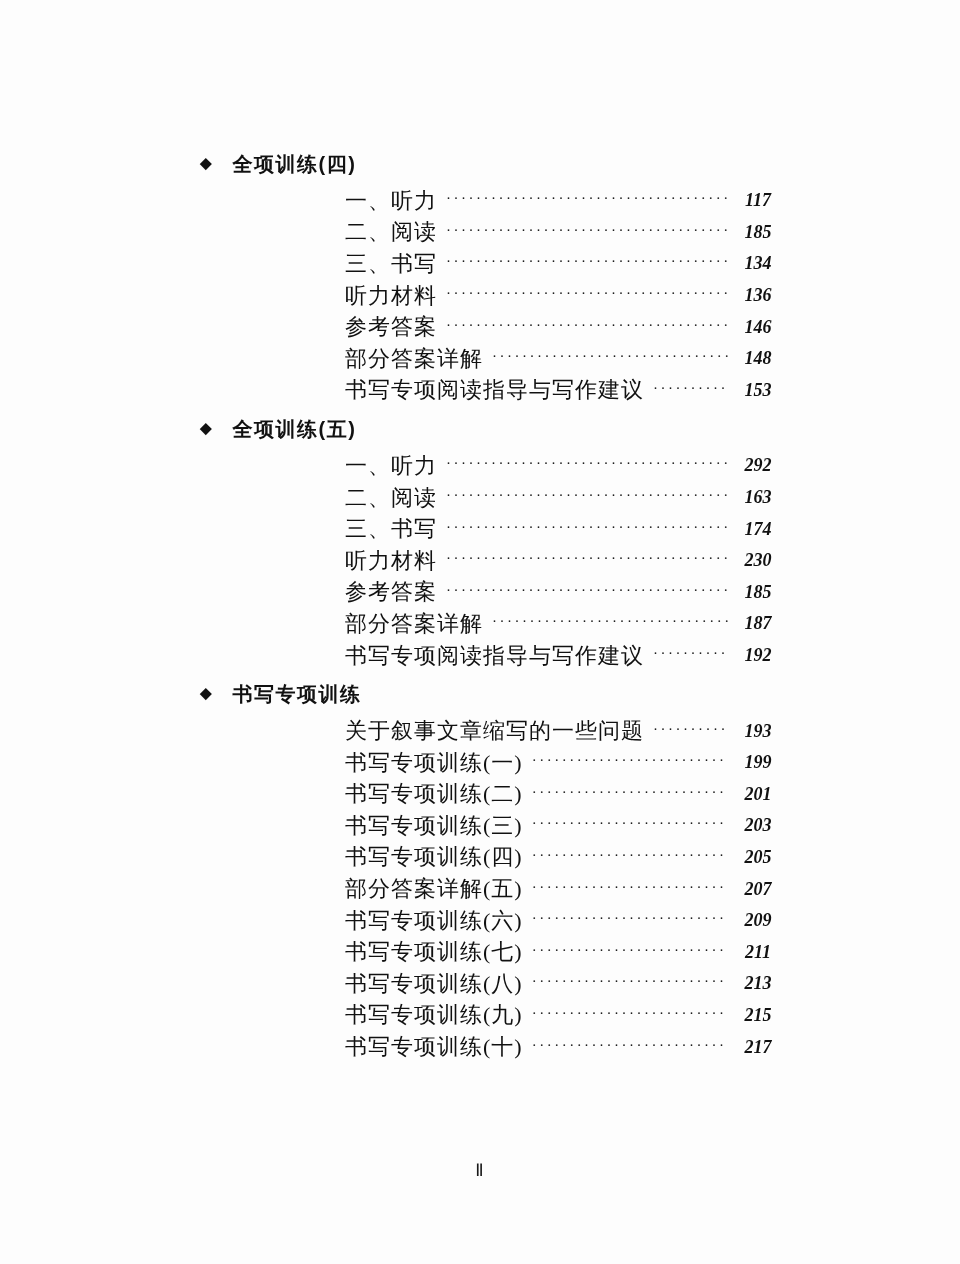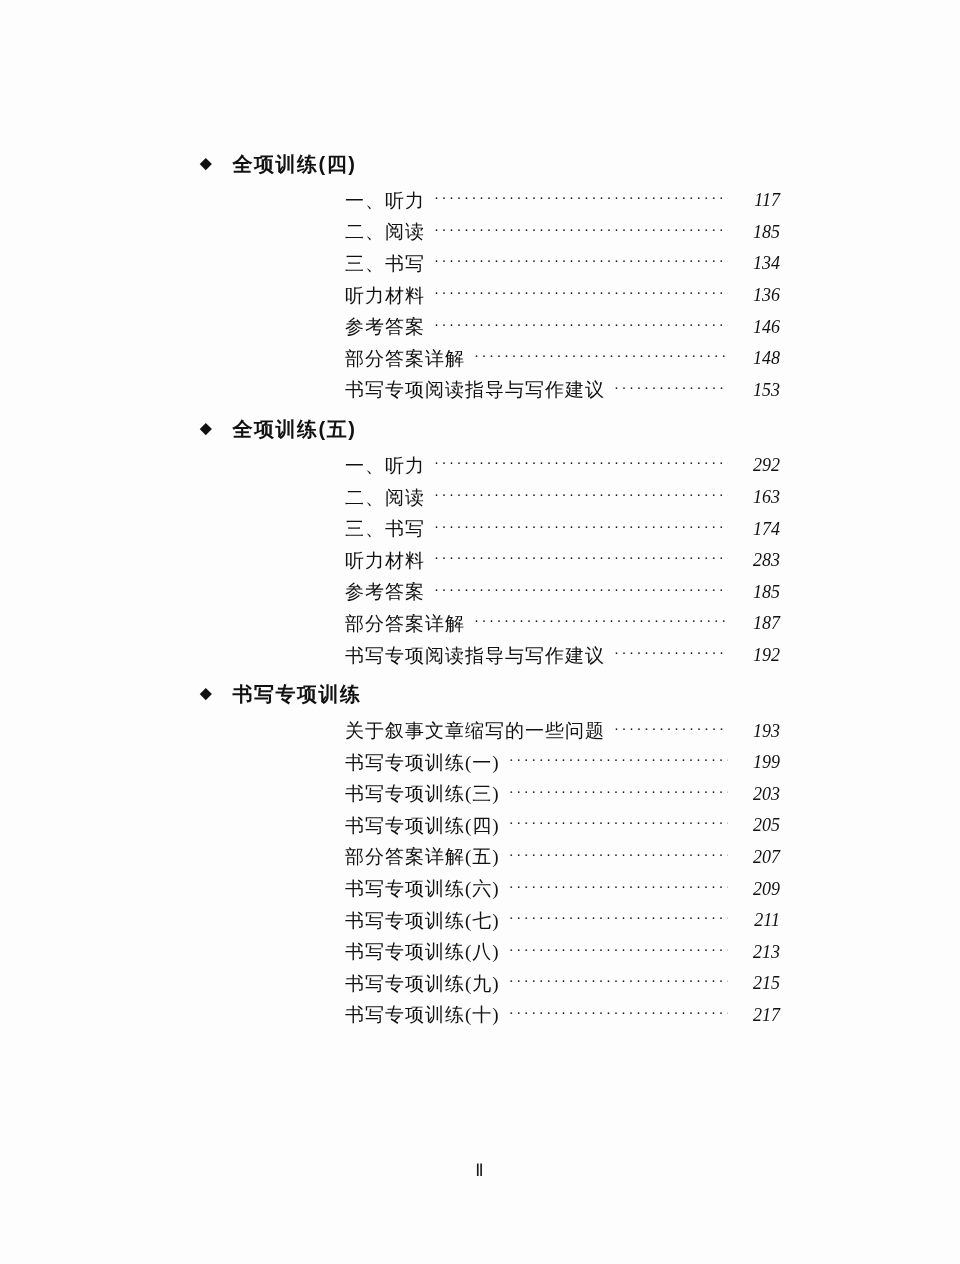--- a/index.html
+++ b/index.html
@@ -36,43 +36,43 @@
     transform: translateY(-1px);
     letter-spacing: 0;
   }
   .entry {
     display: flex;
     align-items: center;
     height: 31.6px;
     padding-left: 145px;
   }
   .label {
-    font-size: 19px;
+    font-size: 22px;
     letter-spacing: 1px;
     white-space: nowrap;
   }
   .dots {
     flex: 1;
     overflow: hidden;
     white-space: nowrap;
     margin: 0 8px 0 9px;
     font-size: 15px;
     letter-spacing: 2.5px;
     color: #1c1c1c;
     transform: translateY(-2px);
   }
   .dots::after {
     content: "····································································································································";
   }
   .num {
     width: 44px;
-    text-align: right;
+    text-align: center;
     font-family: "Liberation Serif", serif;
     font-style: italic;
-    font-weight: 400;
+    font-weight: 700;
     font-size: 18px;
     white-space: nowrap;
   }
   .folio {
     position: absolute;
     left: 0;
     right: 0;
     top: 1160px;
     text-align: center;
     font-family: "Liberation Serif", serif;
@@ -145,21 +145,21 @@
         <span class="num">163</span>
       </div>
       <div class="entry">
         <span class="label">三、书写</span>
         <span class="dots"></span>
         <span class="num">174</span>
       </div>
       <div class="entry">
         <span class="label">听力材料</span>
         <span class="dots"></span>
-        <span class="num">283</span>
+        <span class="num">230</span>
       </div>
       <div class="entry">
         <span class="label">参考答案</span>
         <span class="dots"></span>
         <span class="num">185</span>
       </div>
       <div class="entry">
         <span class="label">部分答案详解</span>
         <span class="dots"></span>
         <span class="num">187</span>
@@ -180,20 +180,25 @@
         <span class="label">关于叙事文章缩写的一些问题</span>
         <span class="dots"></span>
         <span class="num">193</span>
       </div>
       <div class="entry">
         <span class="label">书写专项训练(一)</span>
         <span class="dots"></span>
         <span class="num">199</span>
       </div>
       <div class="entry">
+        <span class="label">书写专项训练(二)</span>
+        <span class="dots"></span>
+        <span class="num">201</span>
+      </div>
+      <div class="entry">
         <span class="label">书写专项训练(三)</span>
         <span class="dots"></span>
         <span class="num">203</span>
       </div>
       <div class="entry">
         <span class="label">书写专项训练(四)</span>
         <span class="dots"></span>
         <span class="num">205</span>
       </div>
       <div class="entry">

